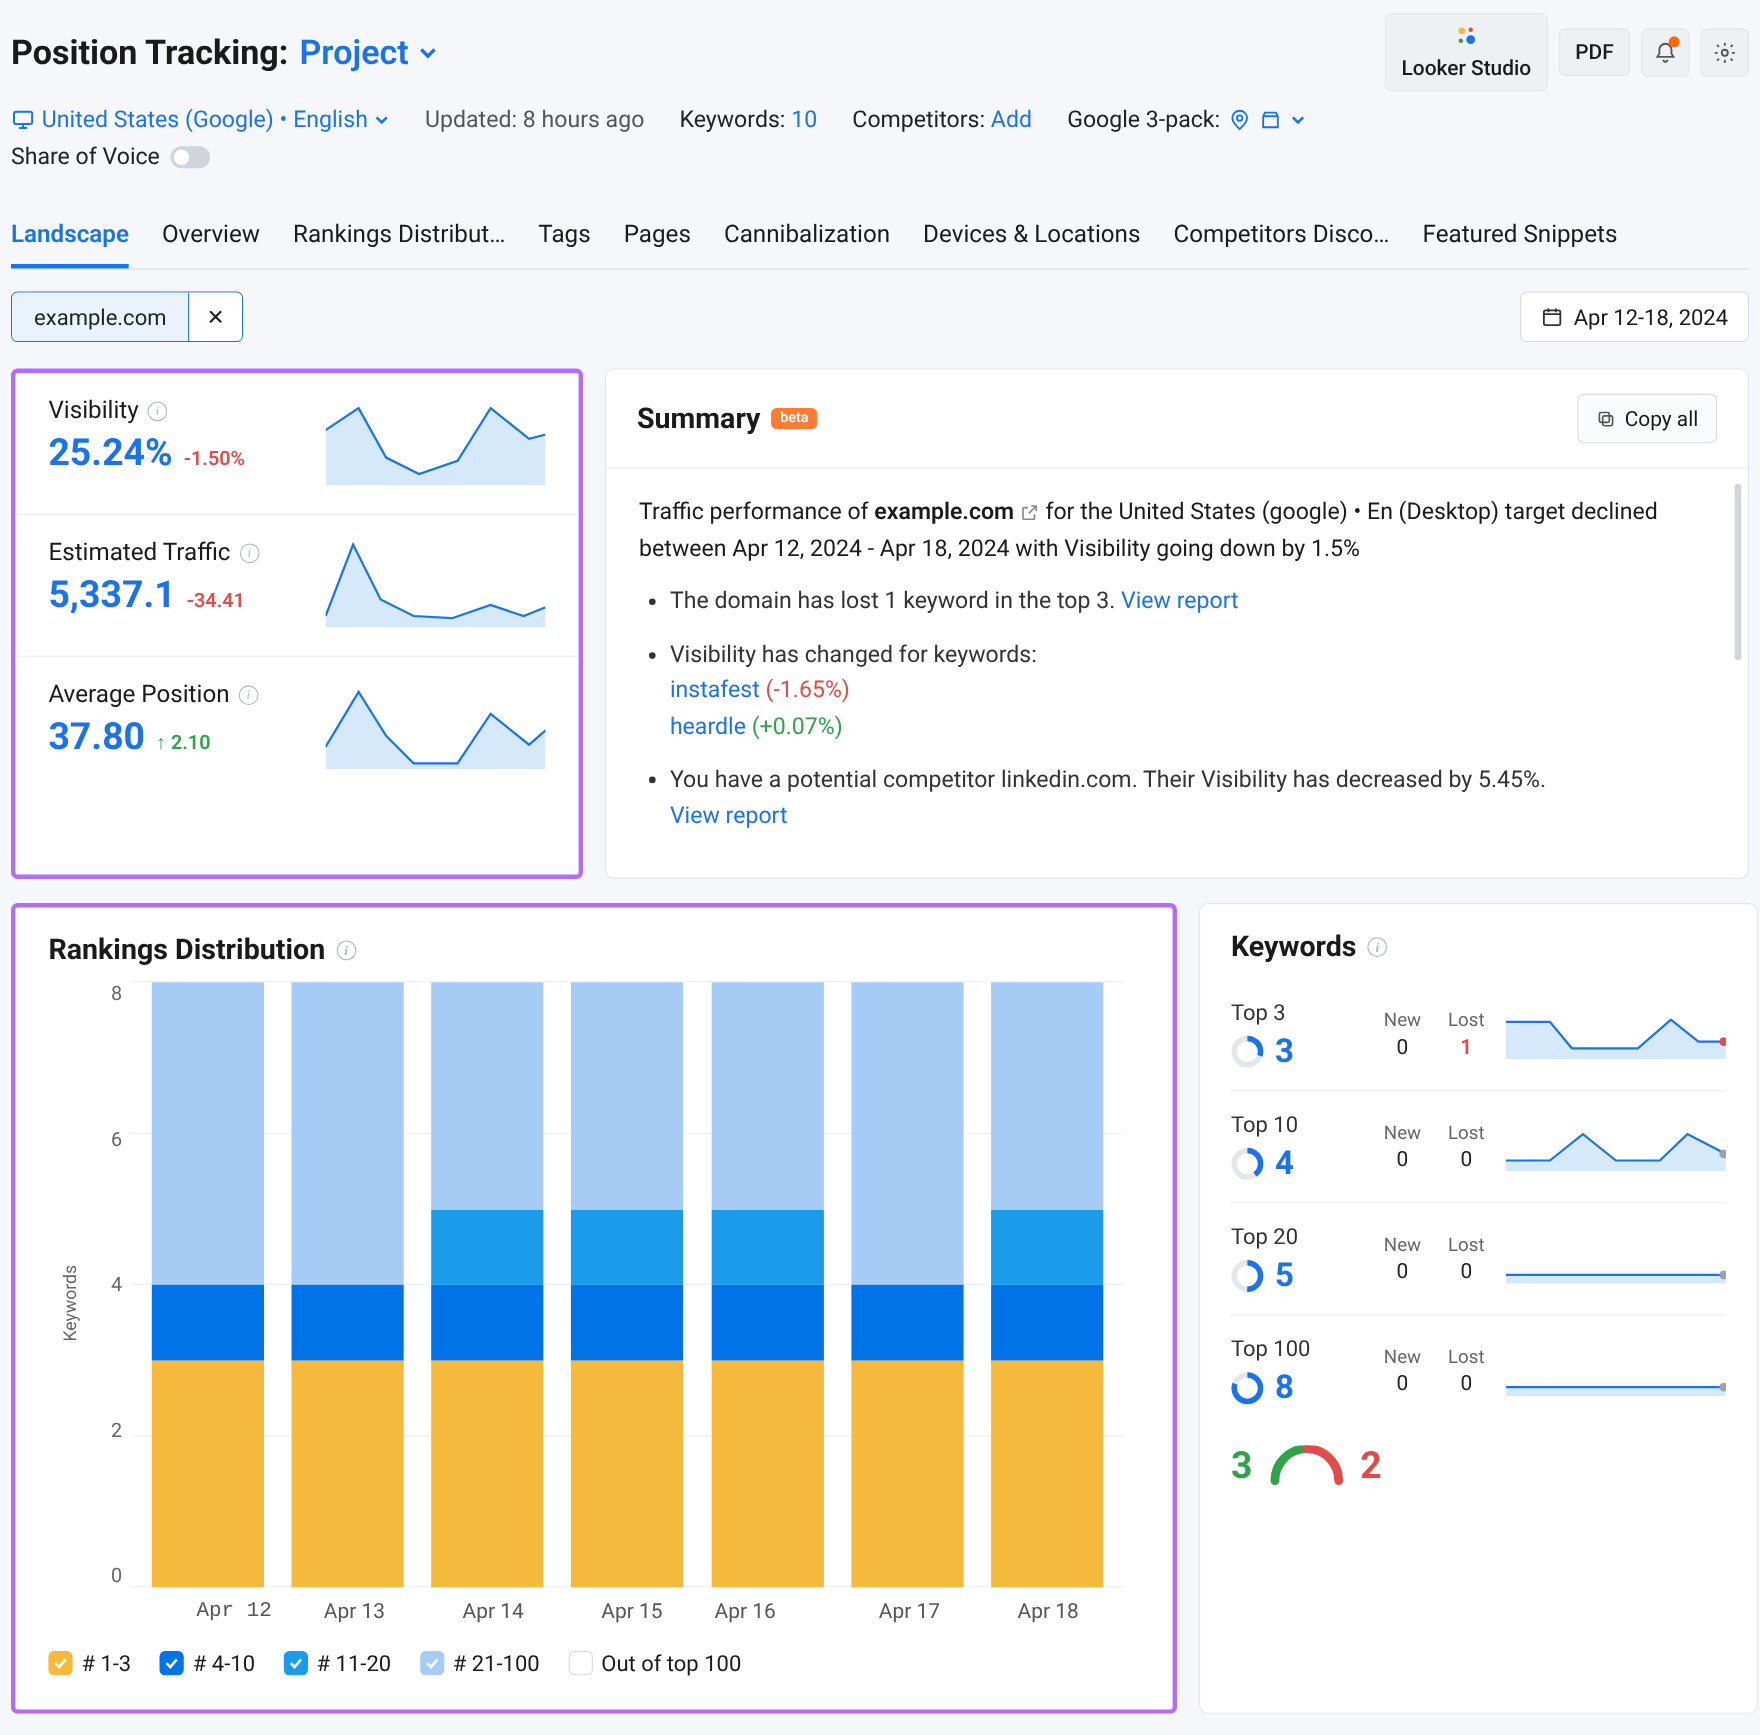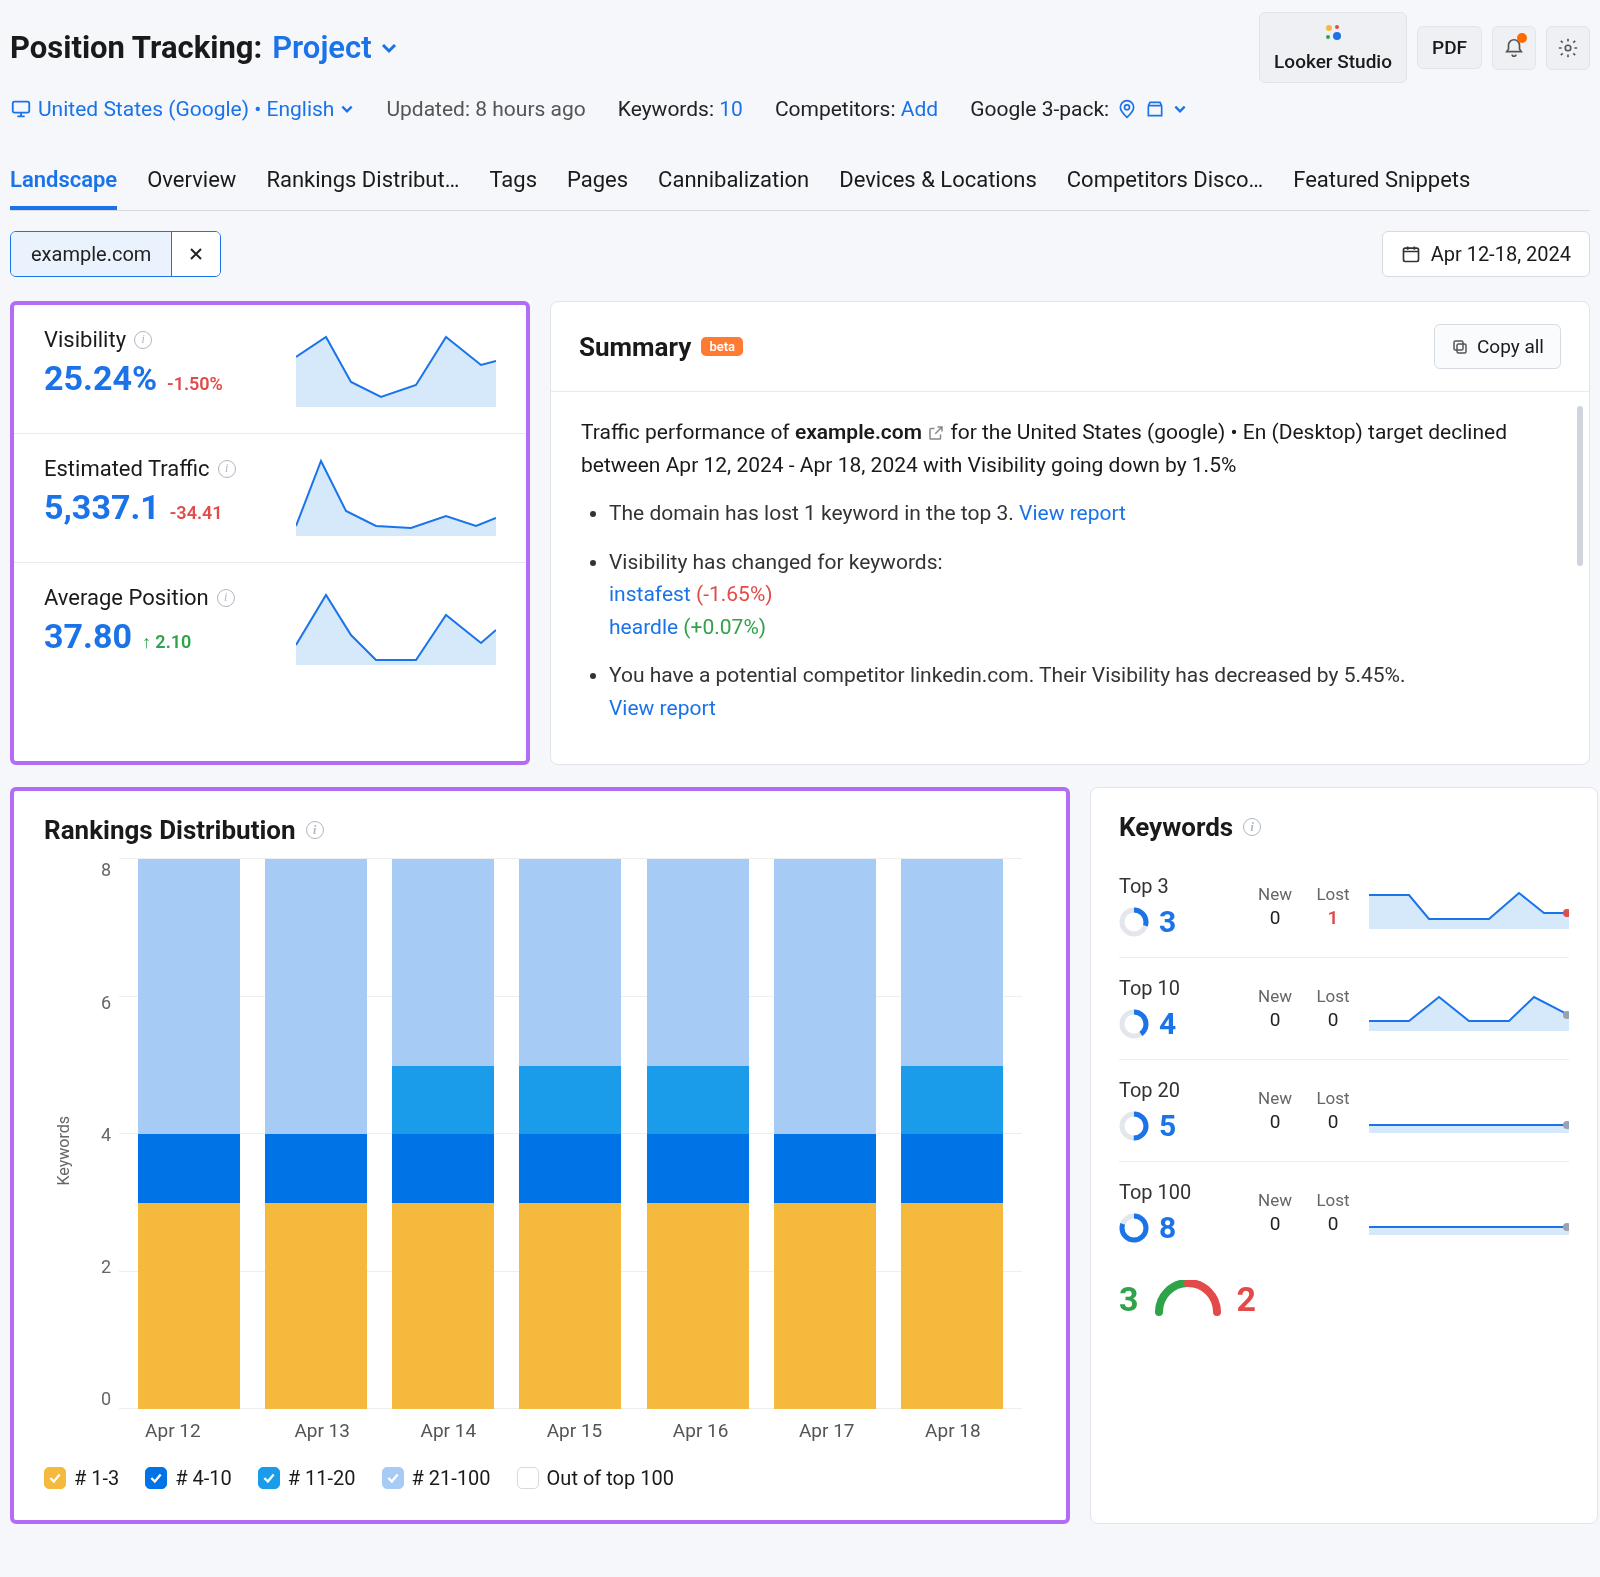--- a/index.html
+++ b/index.html
@@ -170,20 +170,26 @@
           <path d="M12 2a8 8 0 0 0-8 8c0 5 8 12 8 12s8-7 8-12a8 8 0 0 0-8-8z" fill="none" stroke="#1a73e8" stroke-width="2"></path>
         </svg>
       <svg width="20" height="20" viewBox="0 0 24 24">
           <path d="M4 8l2-4h12l2 4M4 8v12h16V8M4 8h16" fill="none" stroke="#1a73e8" stroke-width="2"></path>
         </svg>
       <svg width="14" height="14" viewBox="0 0 12 12">
           <path d="M2 4l4 4 4-4" stroke="#1a73e8" stroke-width="2" fill="none"></path>
         </svg>
     </span>
   </div>
+  <div class="subbar" style="padding-top:0">
+    <span style="display:flex;align-items:center;gap:10px">
+      <span class="dark">Share of Voice</span>
+      <span class="toggle"></span>
+    </span>
+  </div>
 
   <div class="tabs" id="tabs-bar">
       <div class="tab active">Landscape</div>
       <div class="tab">Overview</div>
       <div class="tab">Rankings Distribut…</div>
       <div class="tab">Tags</div>
       <div class="tab">Pages</div>
       <div class="tab">Cannibalization</div>
       <div class="tab">Devices &amp; Locations</div>
       <div class="tab">Competitors Disco…</div>
@@ -354,25 +360,25 @@
                 </div>
                 <div class="bar-col">
                   <div class="seg seg-a" style="height: 206.25px;"></div>
                   <div class="seg seg-b" style="height: 68.75px;"></div>
                   <div class="seg seg-c" style="height: 68.75px;"></div>
                   <div class="seg seg-d" style="height: 206.25px;"></div>
                 </div>
               </div>
           </div>
           <div class="x-labels" id="x-labels">
-              <span style="width: 102px; text-align: left;">Apr 12</span>
+              <span style="width: 102px; text-align: right; font-family: Liberation Mono, monospace;">Apr 12</span>
               <span style="width: 102px; text-align: center;">Apr 13</span>
               <span style="width: 102px; text-align: center;">Apr 14</span>
               <span style="width: 102px; text-align: center;">Apr 15</span>
-              <span style="width: 102px; text-align: center;">Apr 16</span>
+              <span style="width: 102px; text-align: left;">Apr 16</span>
               <span style="width: 102px; text-align: center;">Apr 17</span>
               <span style="width: 102px; text-align: center;">Apr 18</span>
             </div>
         </div>
       </div>
       <div class="legend">
         <div class="legend-item">
             <span class="chk y">
               <svg viewBox="0 0 12 12">
                 <path d="M2 6l3 3 5-6" stroke="#fff" stroke-width="2" fill="none"></path>

